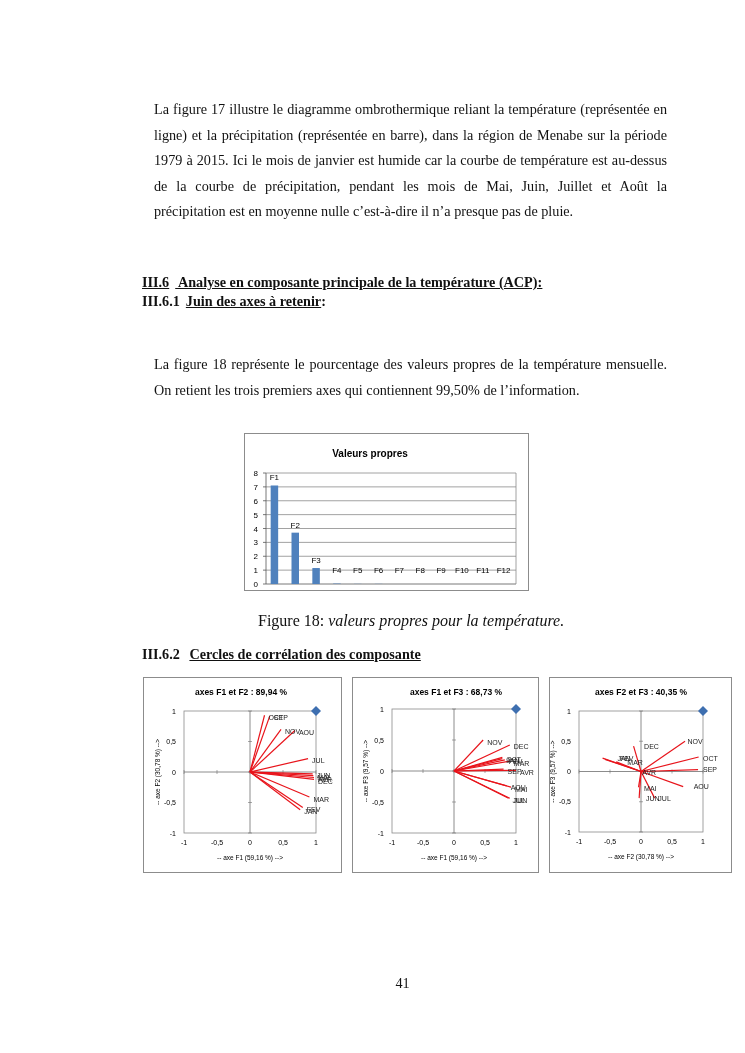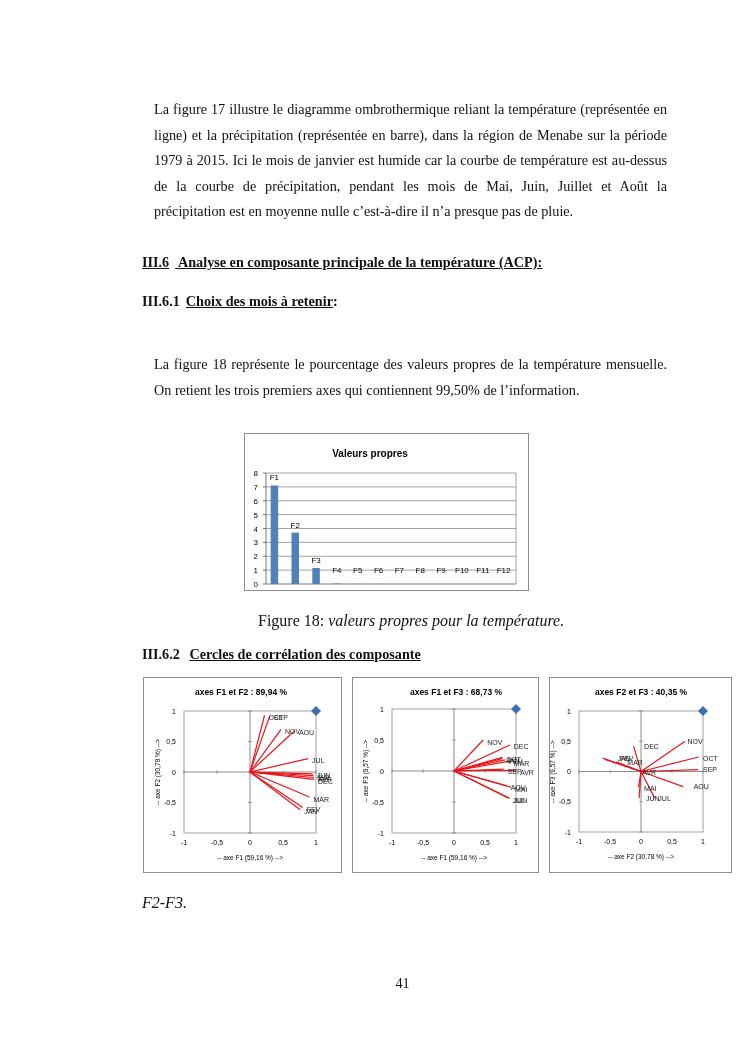--- a/index.html
+++ b/index.html
@@ -14,27 +14,27 @@
   .caption i { font-style:italic; }
   .pagenum { position:absolute; left:0; width:745px; top:975px; text-align:center; font-size:14.2px;margin-left:30px; }
   svg text { font-family:"Liberation Sans", sans-serif; }
   .chart-frame { position:absolute; }
 </style>
 </head>
 <body>
 
 <p class="para" style="top:85px;">La figure 17 illustre le diagramme ombrothermique reliant la température (représentée en ligne) et la précipitation (représentée en barre), dans la région de Menabe sur la période 1979 à 2015. Ici le mois de janvier est humide car la courbe de température est au-dessus de la courbe de précipitation, pendant  les mois de Mai, Juin, Juillet et Août la précipitation est en moyenne nulle c’est-à-dire il n’a presque pas de pluie.</p>
 
-<div class="heading" style="top:254px;text-decoration:underline;">
+<div class="heading" style="top:274px;text-decoration:underline;">
   <span class="num">III.6</span>
   <span class="u">Analyse en composante principale de la température (ACP):</span>
 </div>
 
 <div class="heading" style="top:293px;">
-  <span class="num">III.6.1</span><span class="u">Choix des mois à retenir</span><span>:</span>
+  <span class="num">III.6.1</span><span class="u">Juin des axes à retenir</span><span>:</span>
 </div>
 
 <p class="para" style="top:340px;">La figure 18 représente le pourcentage des valeurs propres de la température mensuelle. On retient les trois premiers axes qui contiennent 99,50% de l’information.</p>
 
 <svg id="chart-eigen" class="chart-frame" style="left:244px; top:433px;" width="285" height="158" viewBox="0 0 285 158">
   <rect x="0.5" y="0.5" width="284" height="157" fill="#fff" stroke="#8c8c8c"></rect>
   <text id="eigen-title" x="126" y="24" text-anchor="middle" font-size="10" font-weight="bold" fill="#000">Valeurs propres</text>
   <g id="eigen-grid">
       <line x1="22" x2="272" y1="151" y2="151" stroke="#555" stroke-width="0.8"></line>
       <line x1="19" x2="22" y1="151" y2="151" stroke="#555" stroke-width="0.8"></line>
@@ -264,16 +264,15 @@
     <text x="70.91999999999999" y="84.295" font-size="7" fill="#222">FEV</text>
     <text x="78.36" y="87.92500000000001" font-size="7" fill="#222">MAR</text>
     <text x="93.24000000000001" y="98.21000000000001" font-size="7" fill="#222">AVR</text>
     <text x="95.10000000000001" y="113.94" font-size="7" fill="#222">MAI</text>
     <text x="96.96000000000001" y="124.225" font-size="7" fill="#222">JUN</text>
     <text x="109.36" y="123.62" font-size="7" fill="#222">JUL</text>
     <polygon points="154,29 159,34 154,39 149,34" fill="#3E6FB0"></polygon>
   </svg>
 
 <div class="caption" style="left:142px; top:890px; width:513px; line-height:25.6px;">
-  <div><i>F2-F3.</i></div>
 </div>
 
 <div class="pagenum">41</div>
 
 </body></html>

